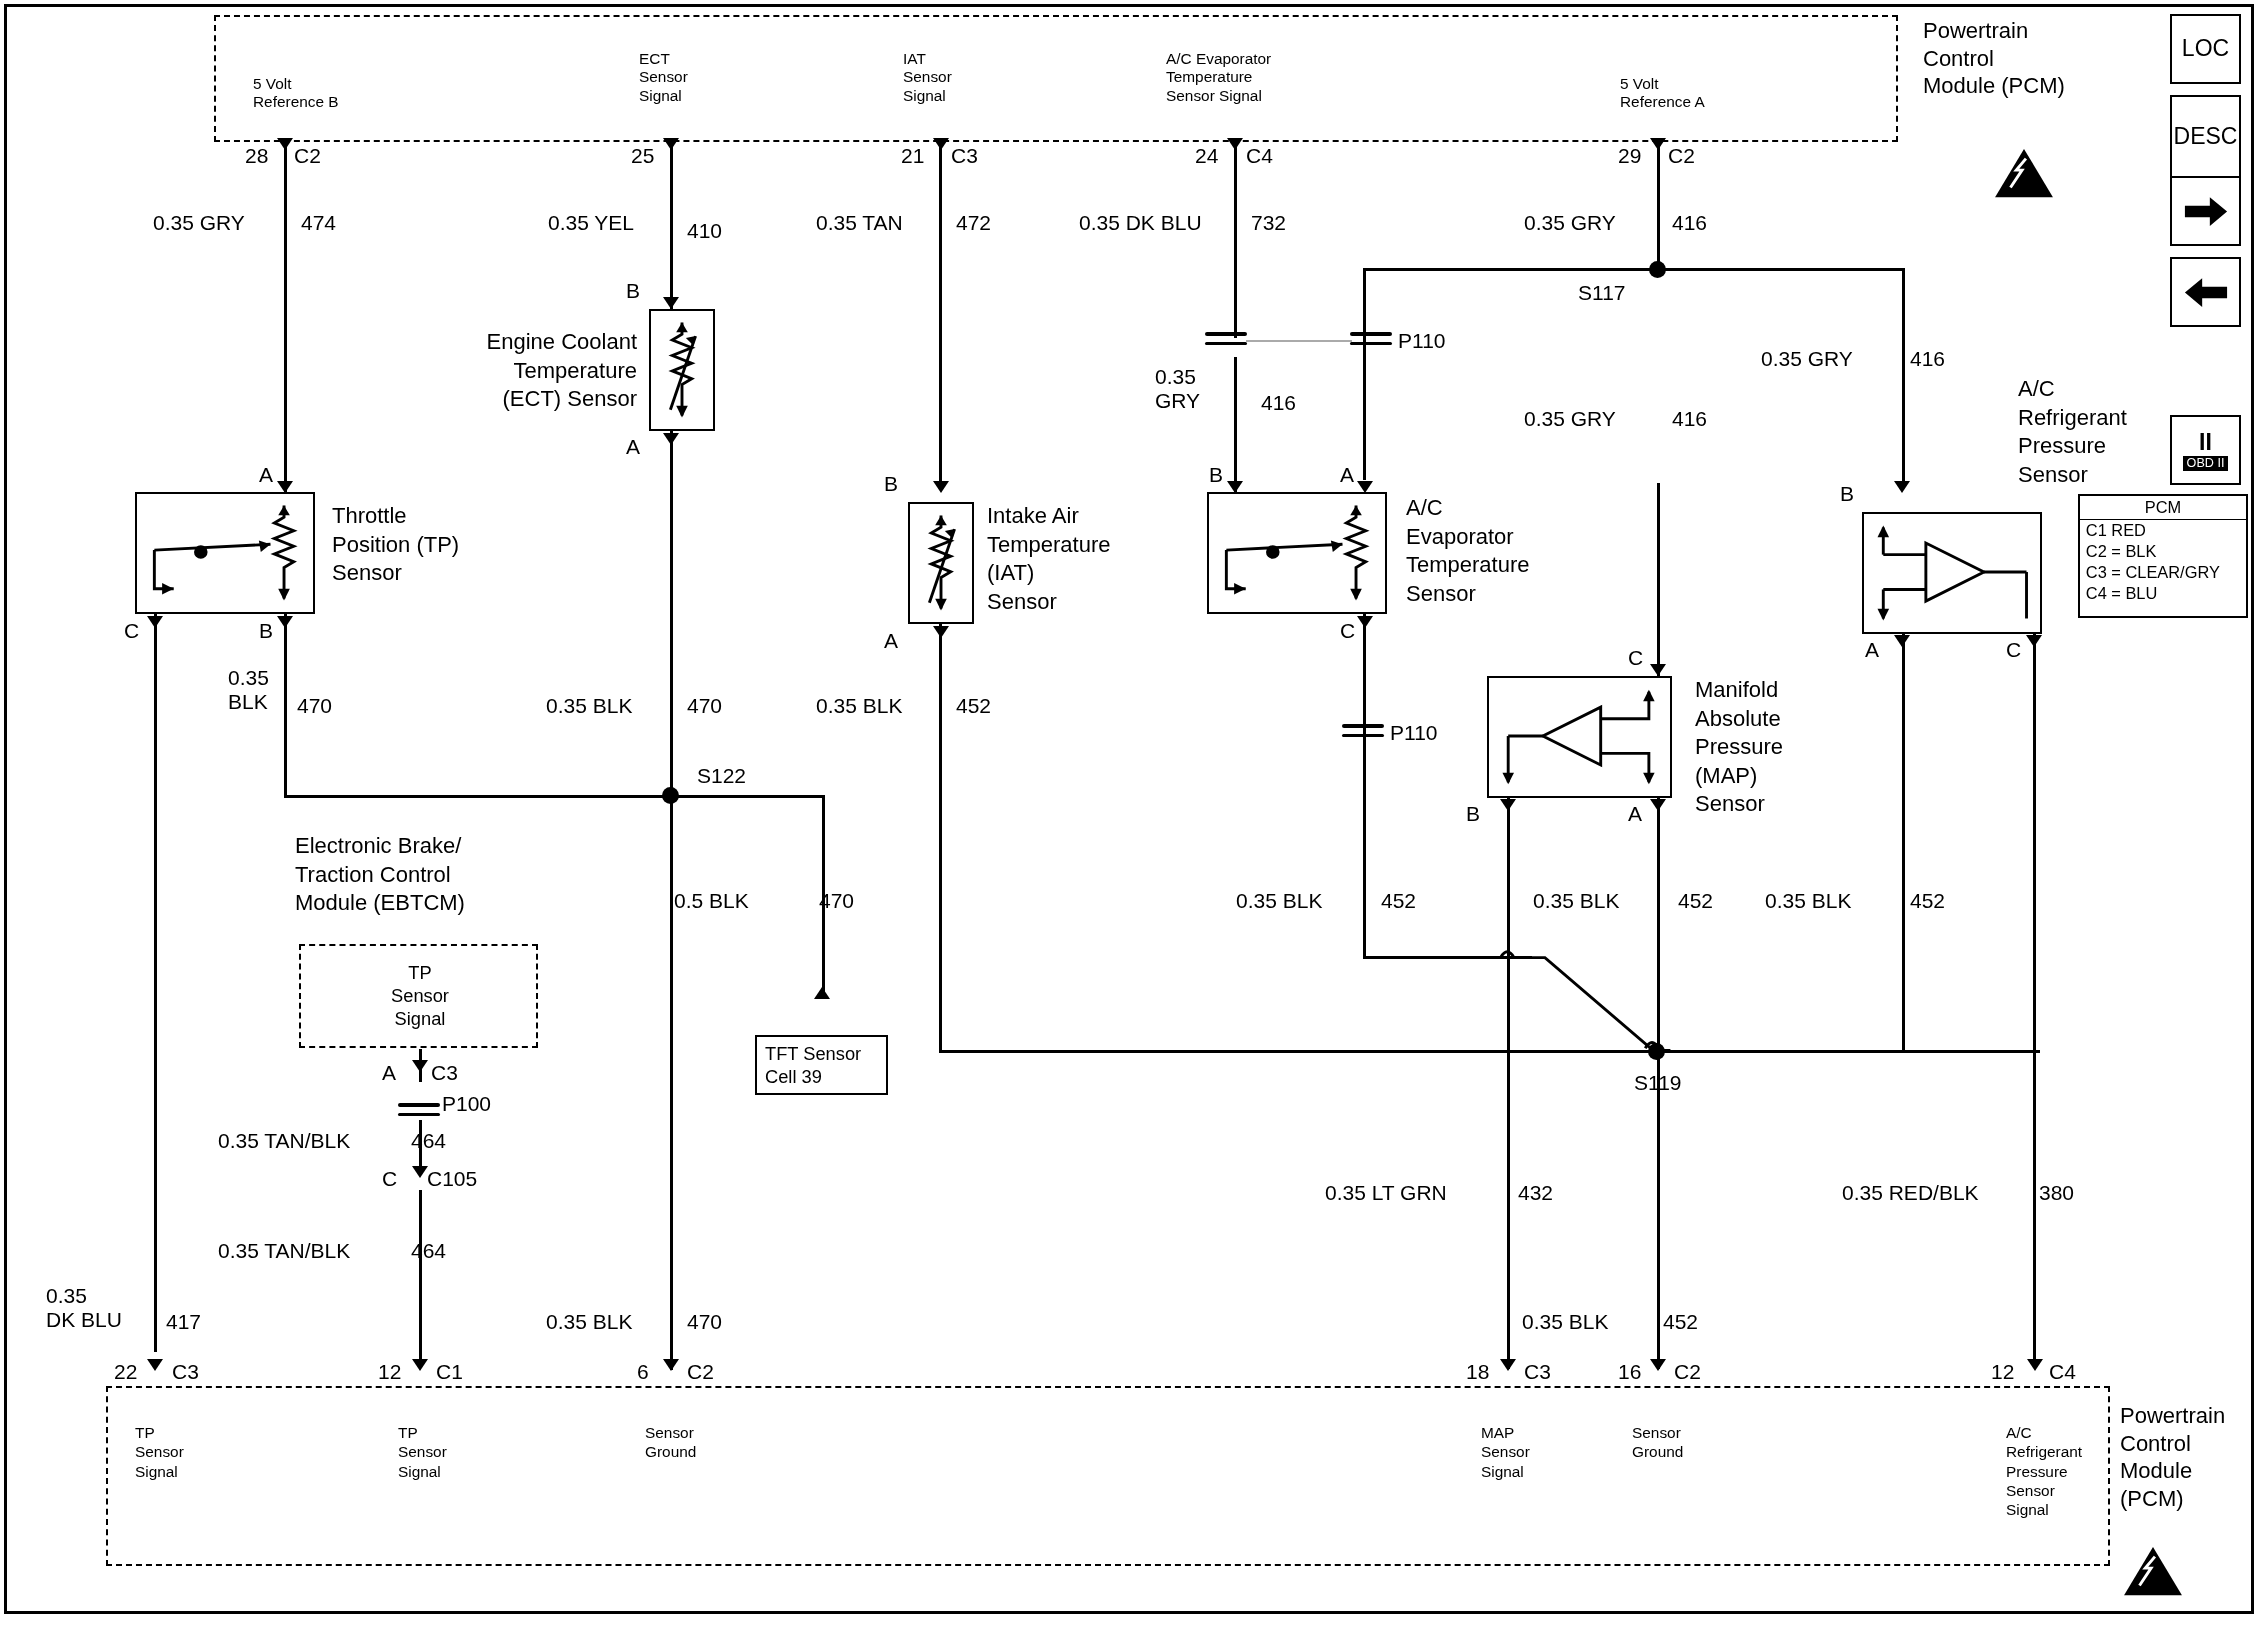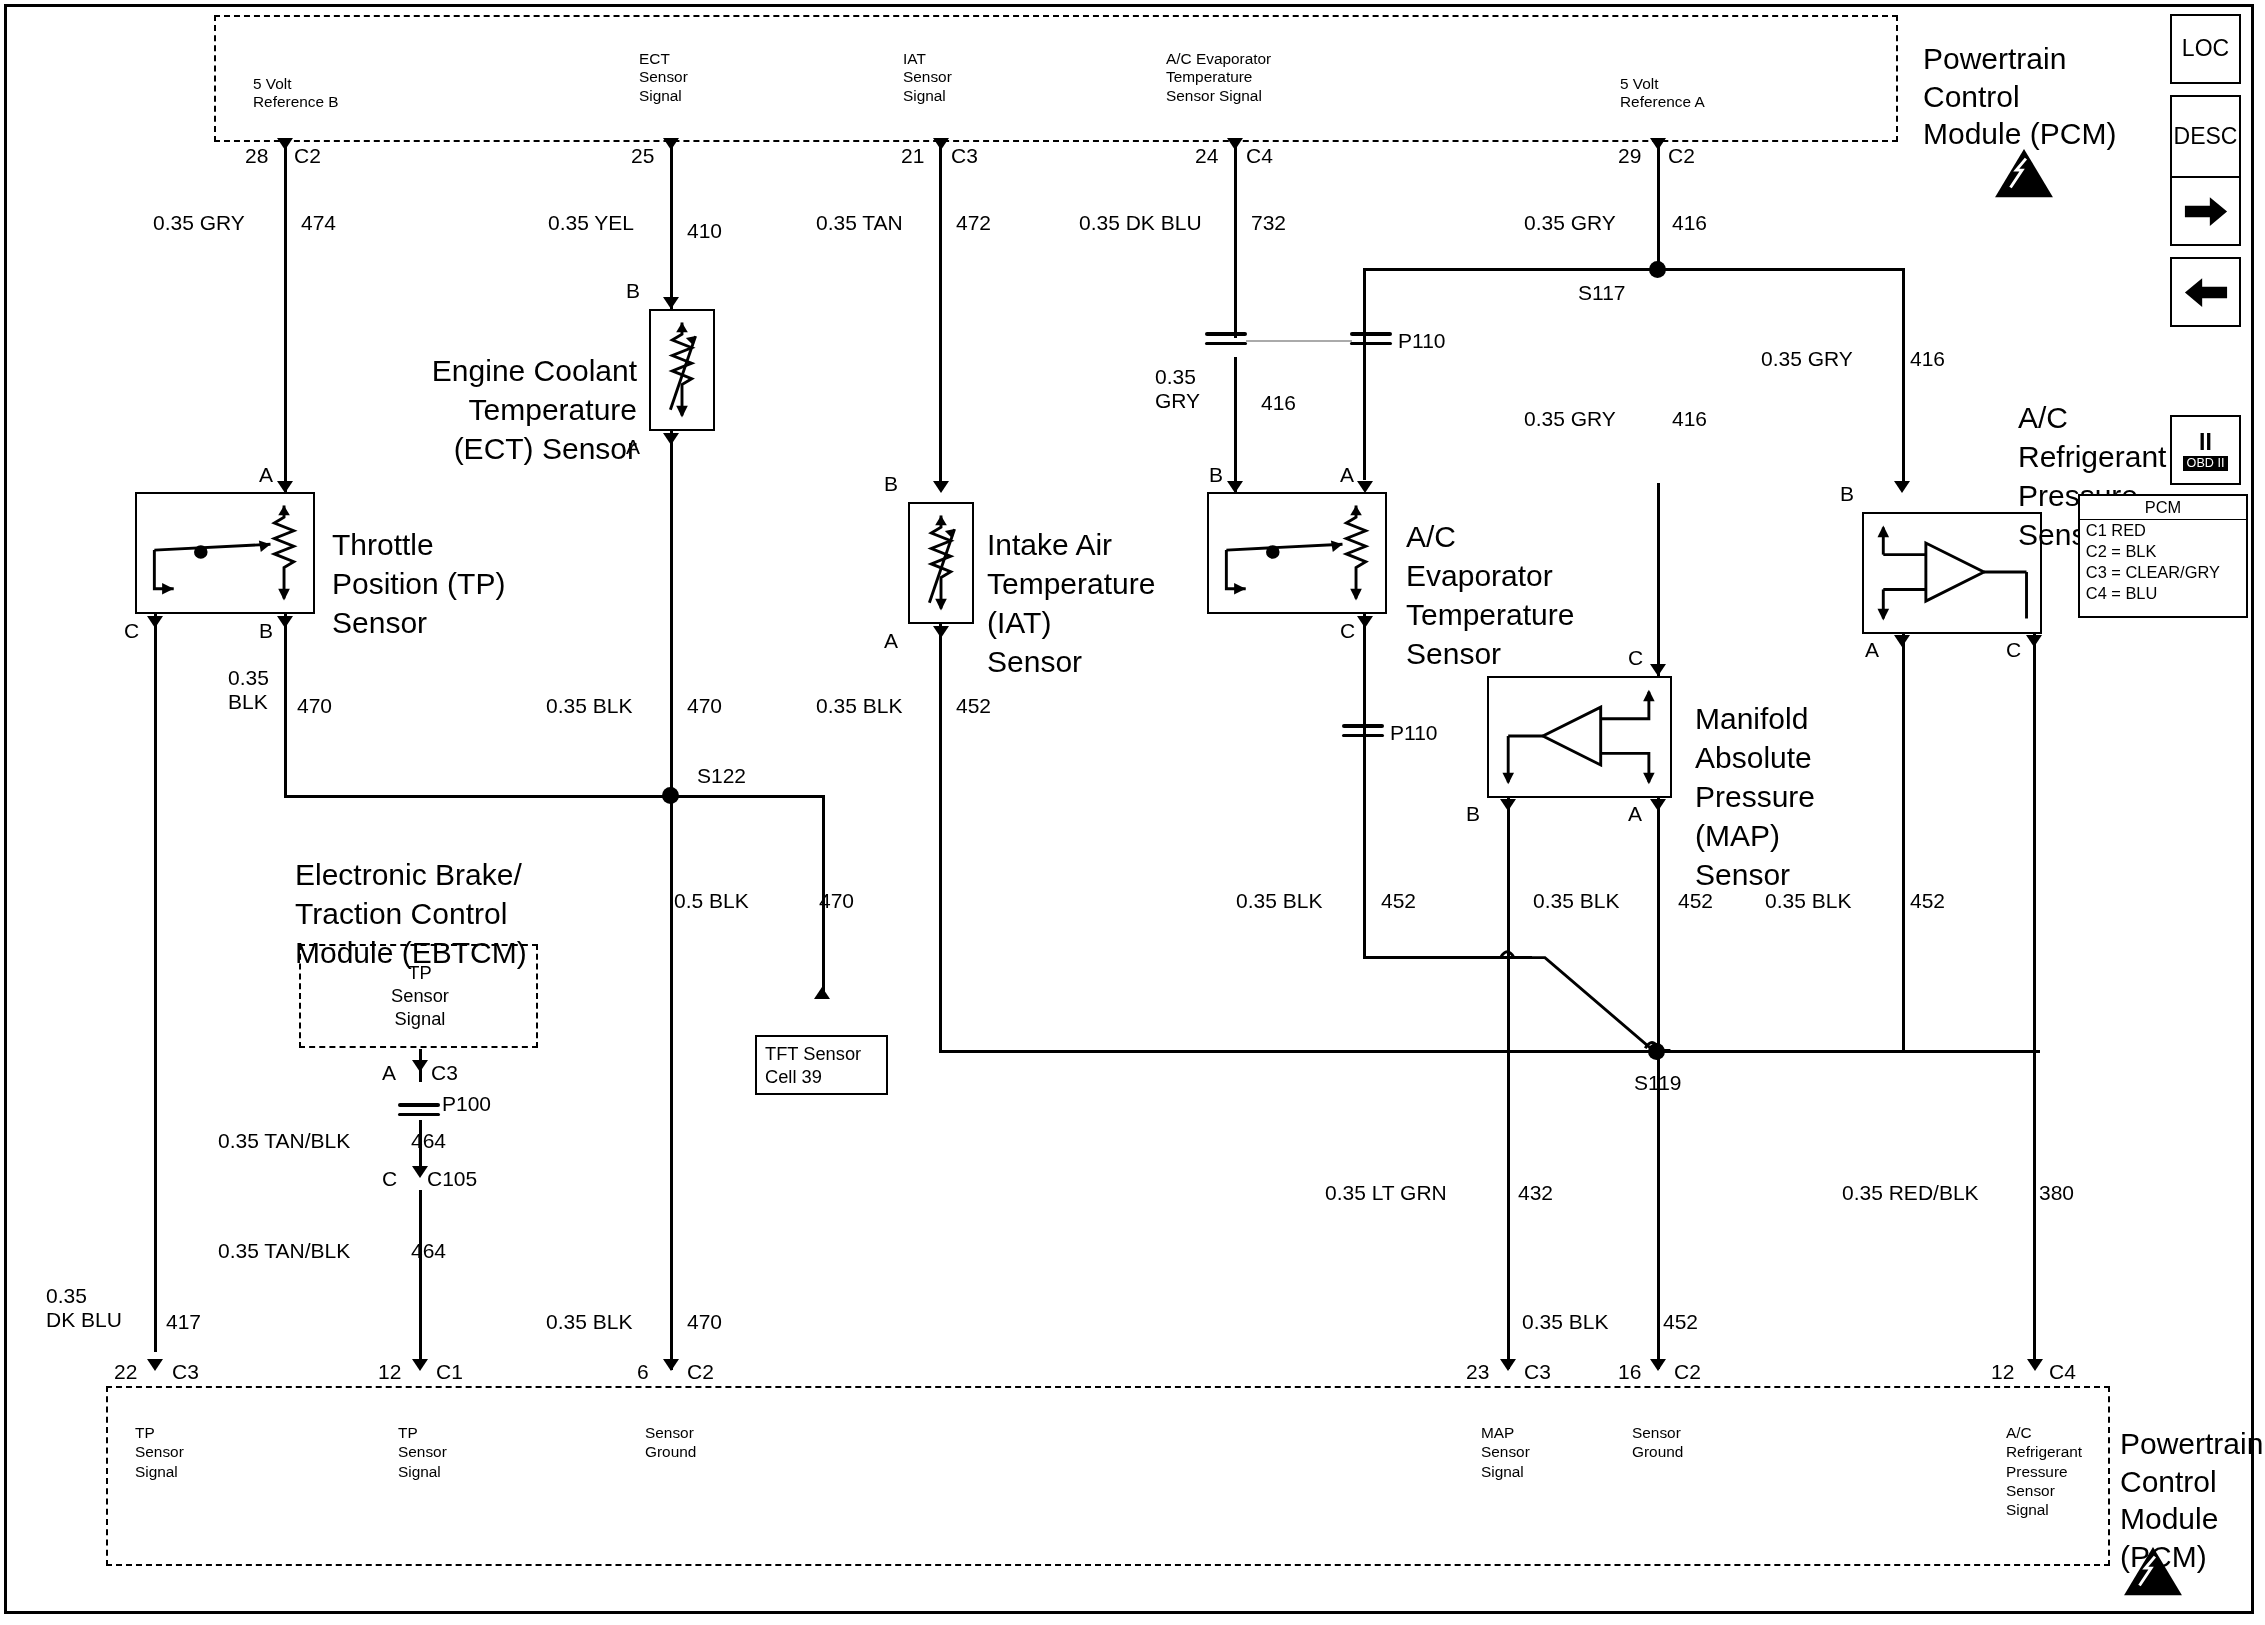--- a/index.html
+++ b/index.html
@@ -34,21 +34,21 @@
   .wire.v { width: 2.9px; }
   .lbl {
     position: absolute;
     font-size: 21px;
     color: #000;
     white-space: pre;
     line-height: 1.2;
   }
   .lbl.small { font-size: 18.3px; }
   .lbl.tiny { font-size: 15.4px; }
-  .lbl.big { font-size: 30px; margin-top: 23px; }
+  .lbl.big { font-size: 22px; }
   .lbl.cen { text-align: center; }
   .dash-box {
     position: absolute;
     border: 2.9px dashed #000;
     box-sizing: border-box;
   }
   .solid-box {
     position: absolute;
     border: 2.9px solid #000;
     box-sizing: border-box;
@@ -412,21 +412,21 @@
   <div class="lbl" style="left:687px; top:1309px;">470</div>
   <div class="lbl" style="left:1522px; top:1309px;">0.35 BLK</div>
   <div class="lbl" style="left:1663px; top:1309px;">452</div>
 
   <div class="lbl" style="left:114px; top:1359px;">22</div>
   <div class="lbl" style="left:172px; top:1359px;">C3</div>
   <div class="lbl" style="left:378px; top:1359px;">12</div>
   <div class="lbl" style="left:436px; top:1359px;">C1</div>
   <div class="lbl" style="left:637px; top:1359px;">6</div>
   <div class="lbl" style="left:687px; top:1359px;">C2</div>
-  <div class="lbl" style="left:1466px; top:1359px;">23</div>
+  <div class="lbl" style="left:1466px; top:1359px;">18</div>
   <div class="lbl" style="left:1524px; top:1359px;">C3</div>
   <div class="lbl" style="left:1618px; top:1359px;">16</div>
   <div class="lbl" style="left:1674px; top:1359px;">C2</div>
   <div class="lbl" style="left:1991px; top:1359px;">12</div>
   <div class="lbl" style="left:2049px; top:1359px;">C4</div>
 
   <div class="pinmark" style="left:147px; top:1359px;"></div>
   <div class="pinmark" style="left:412px; top:1359px;"></div>
   <div class="pinmark" style="left:663px; top:1359px;"></div>
   <div class="pinmark" style="left:1500px; top:1359px;"></div>

